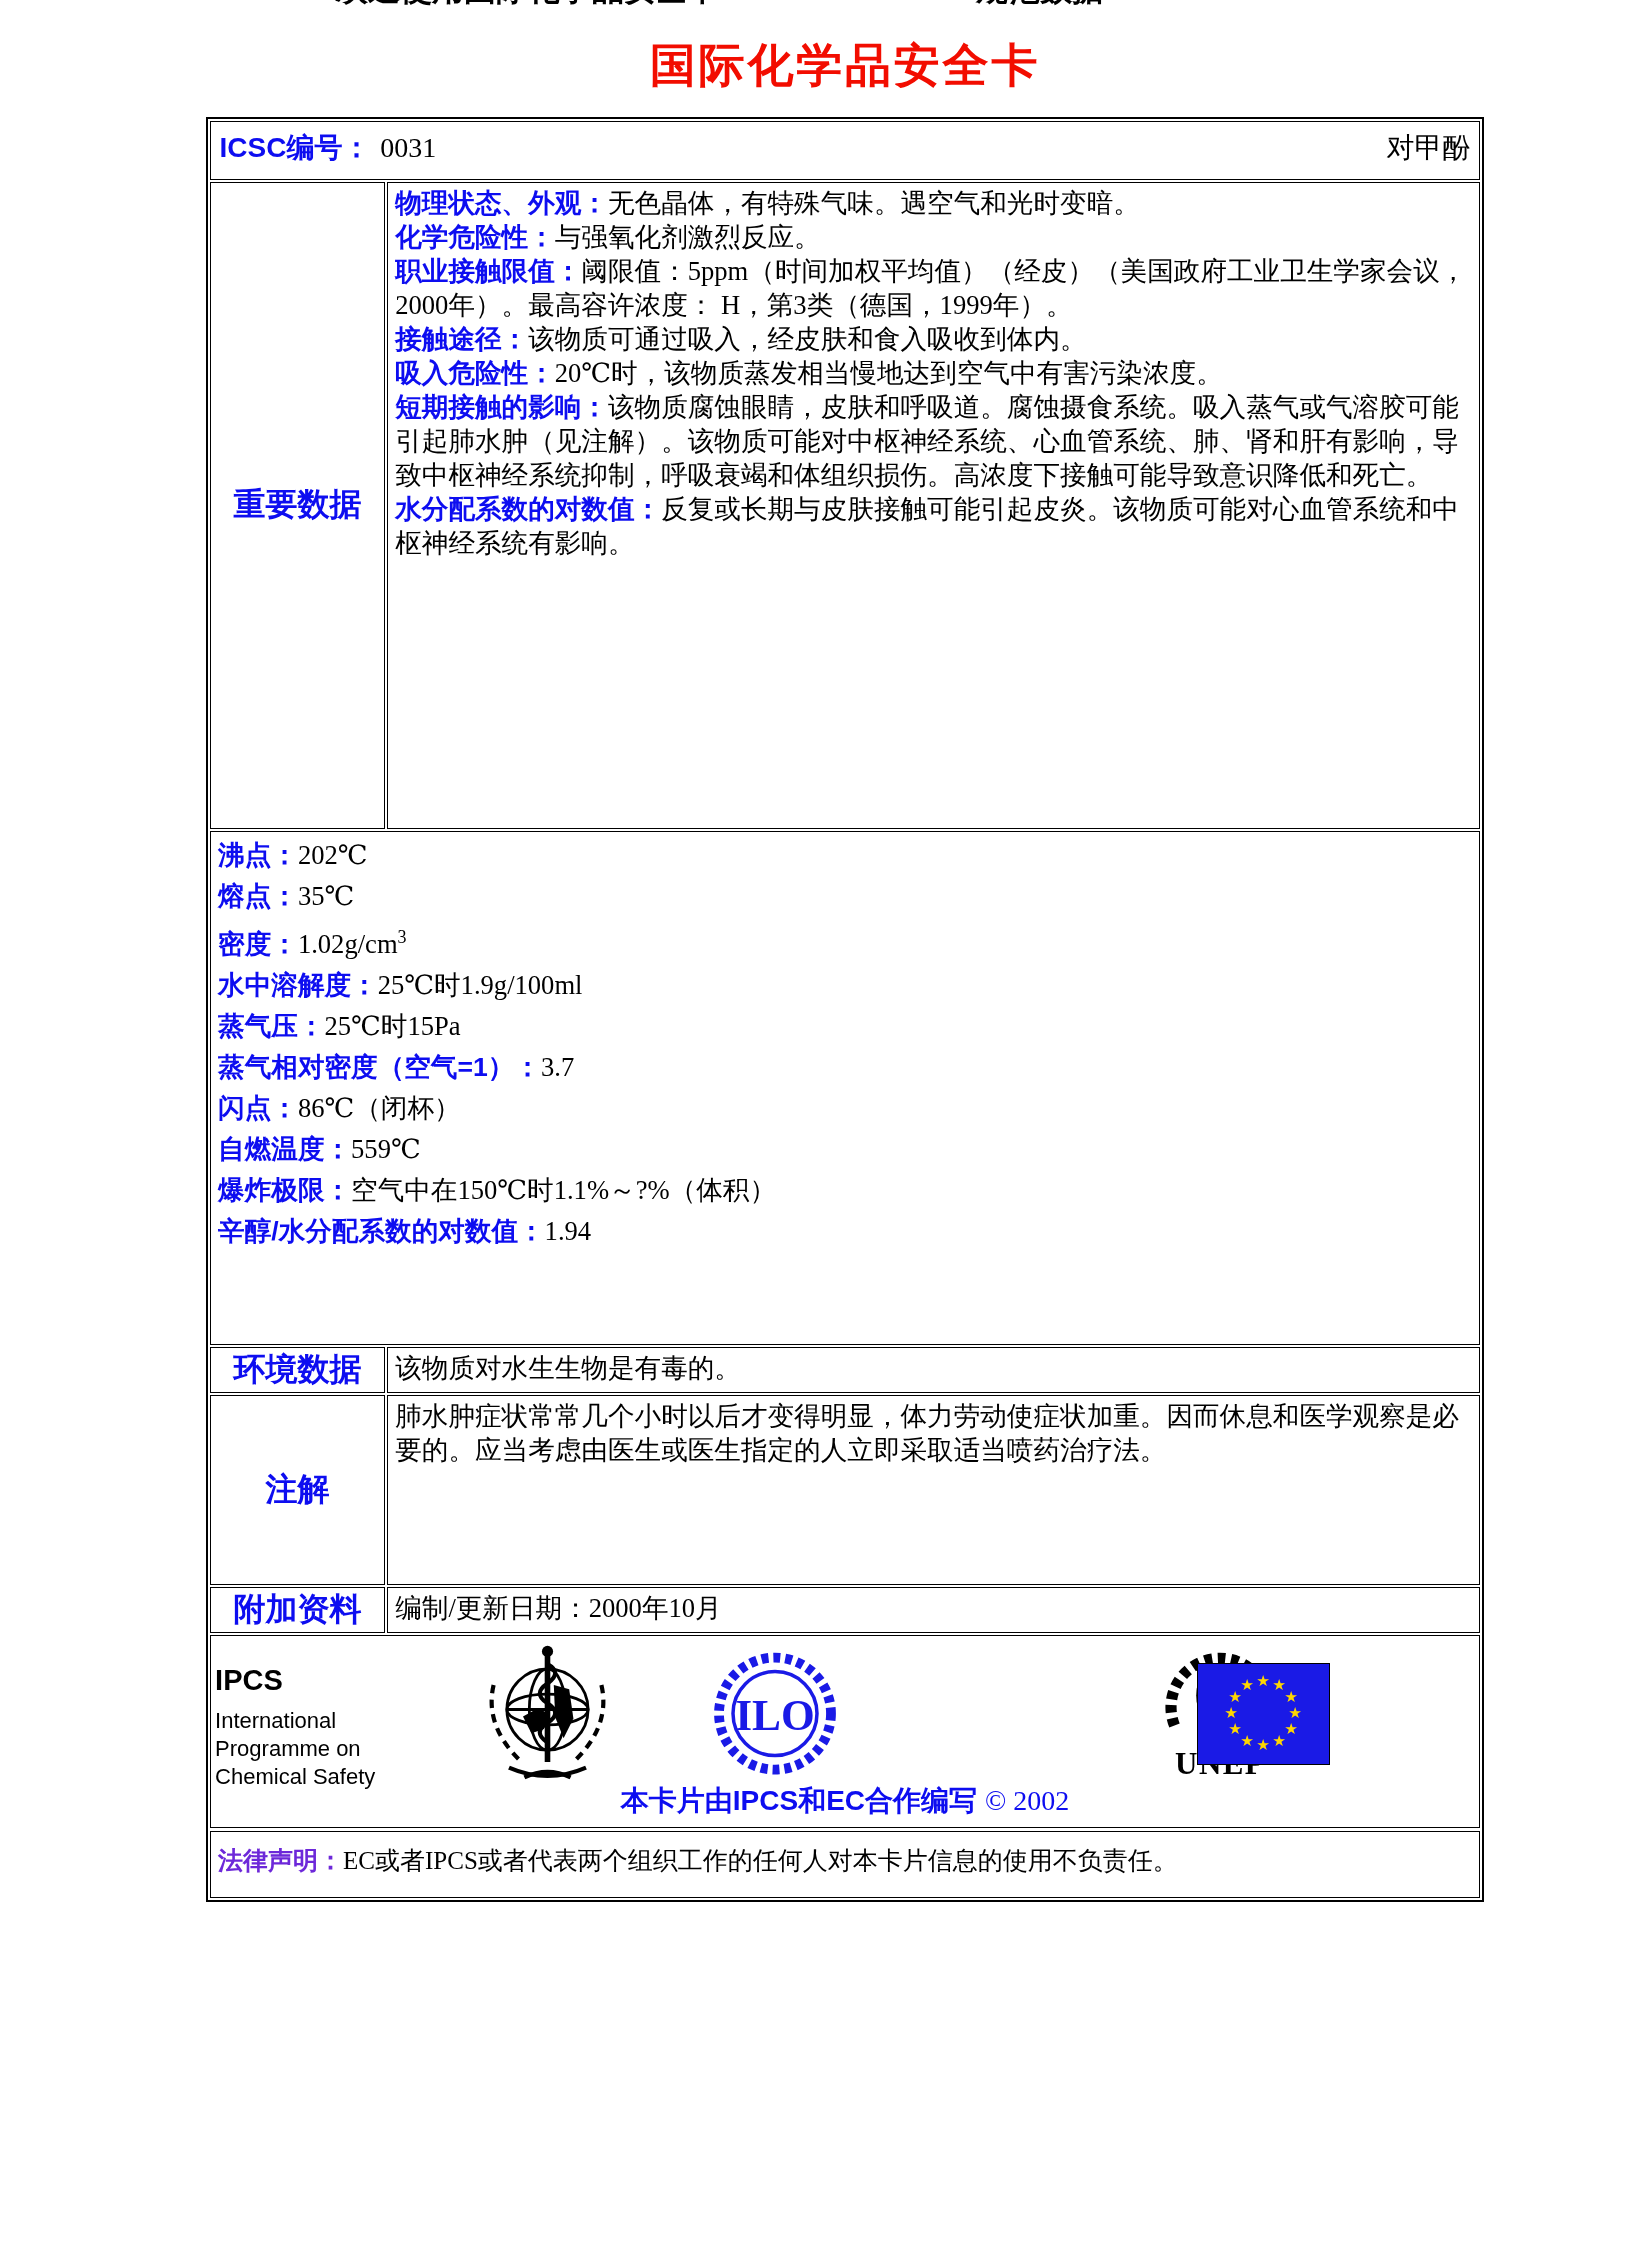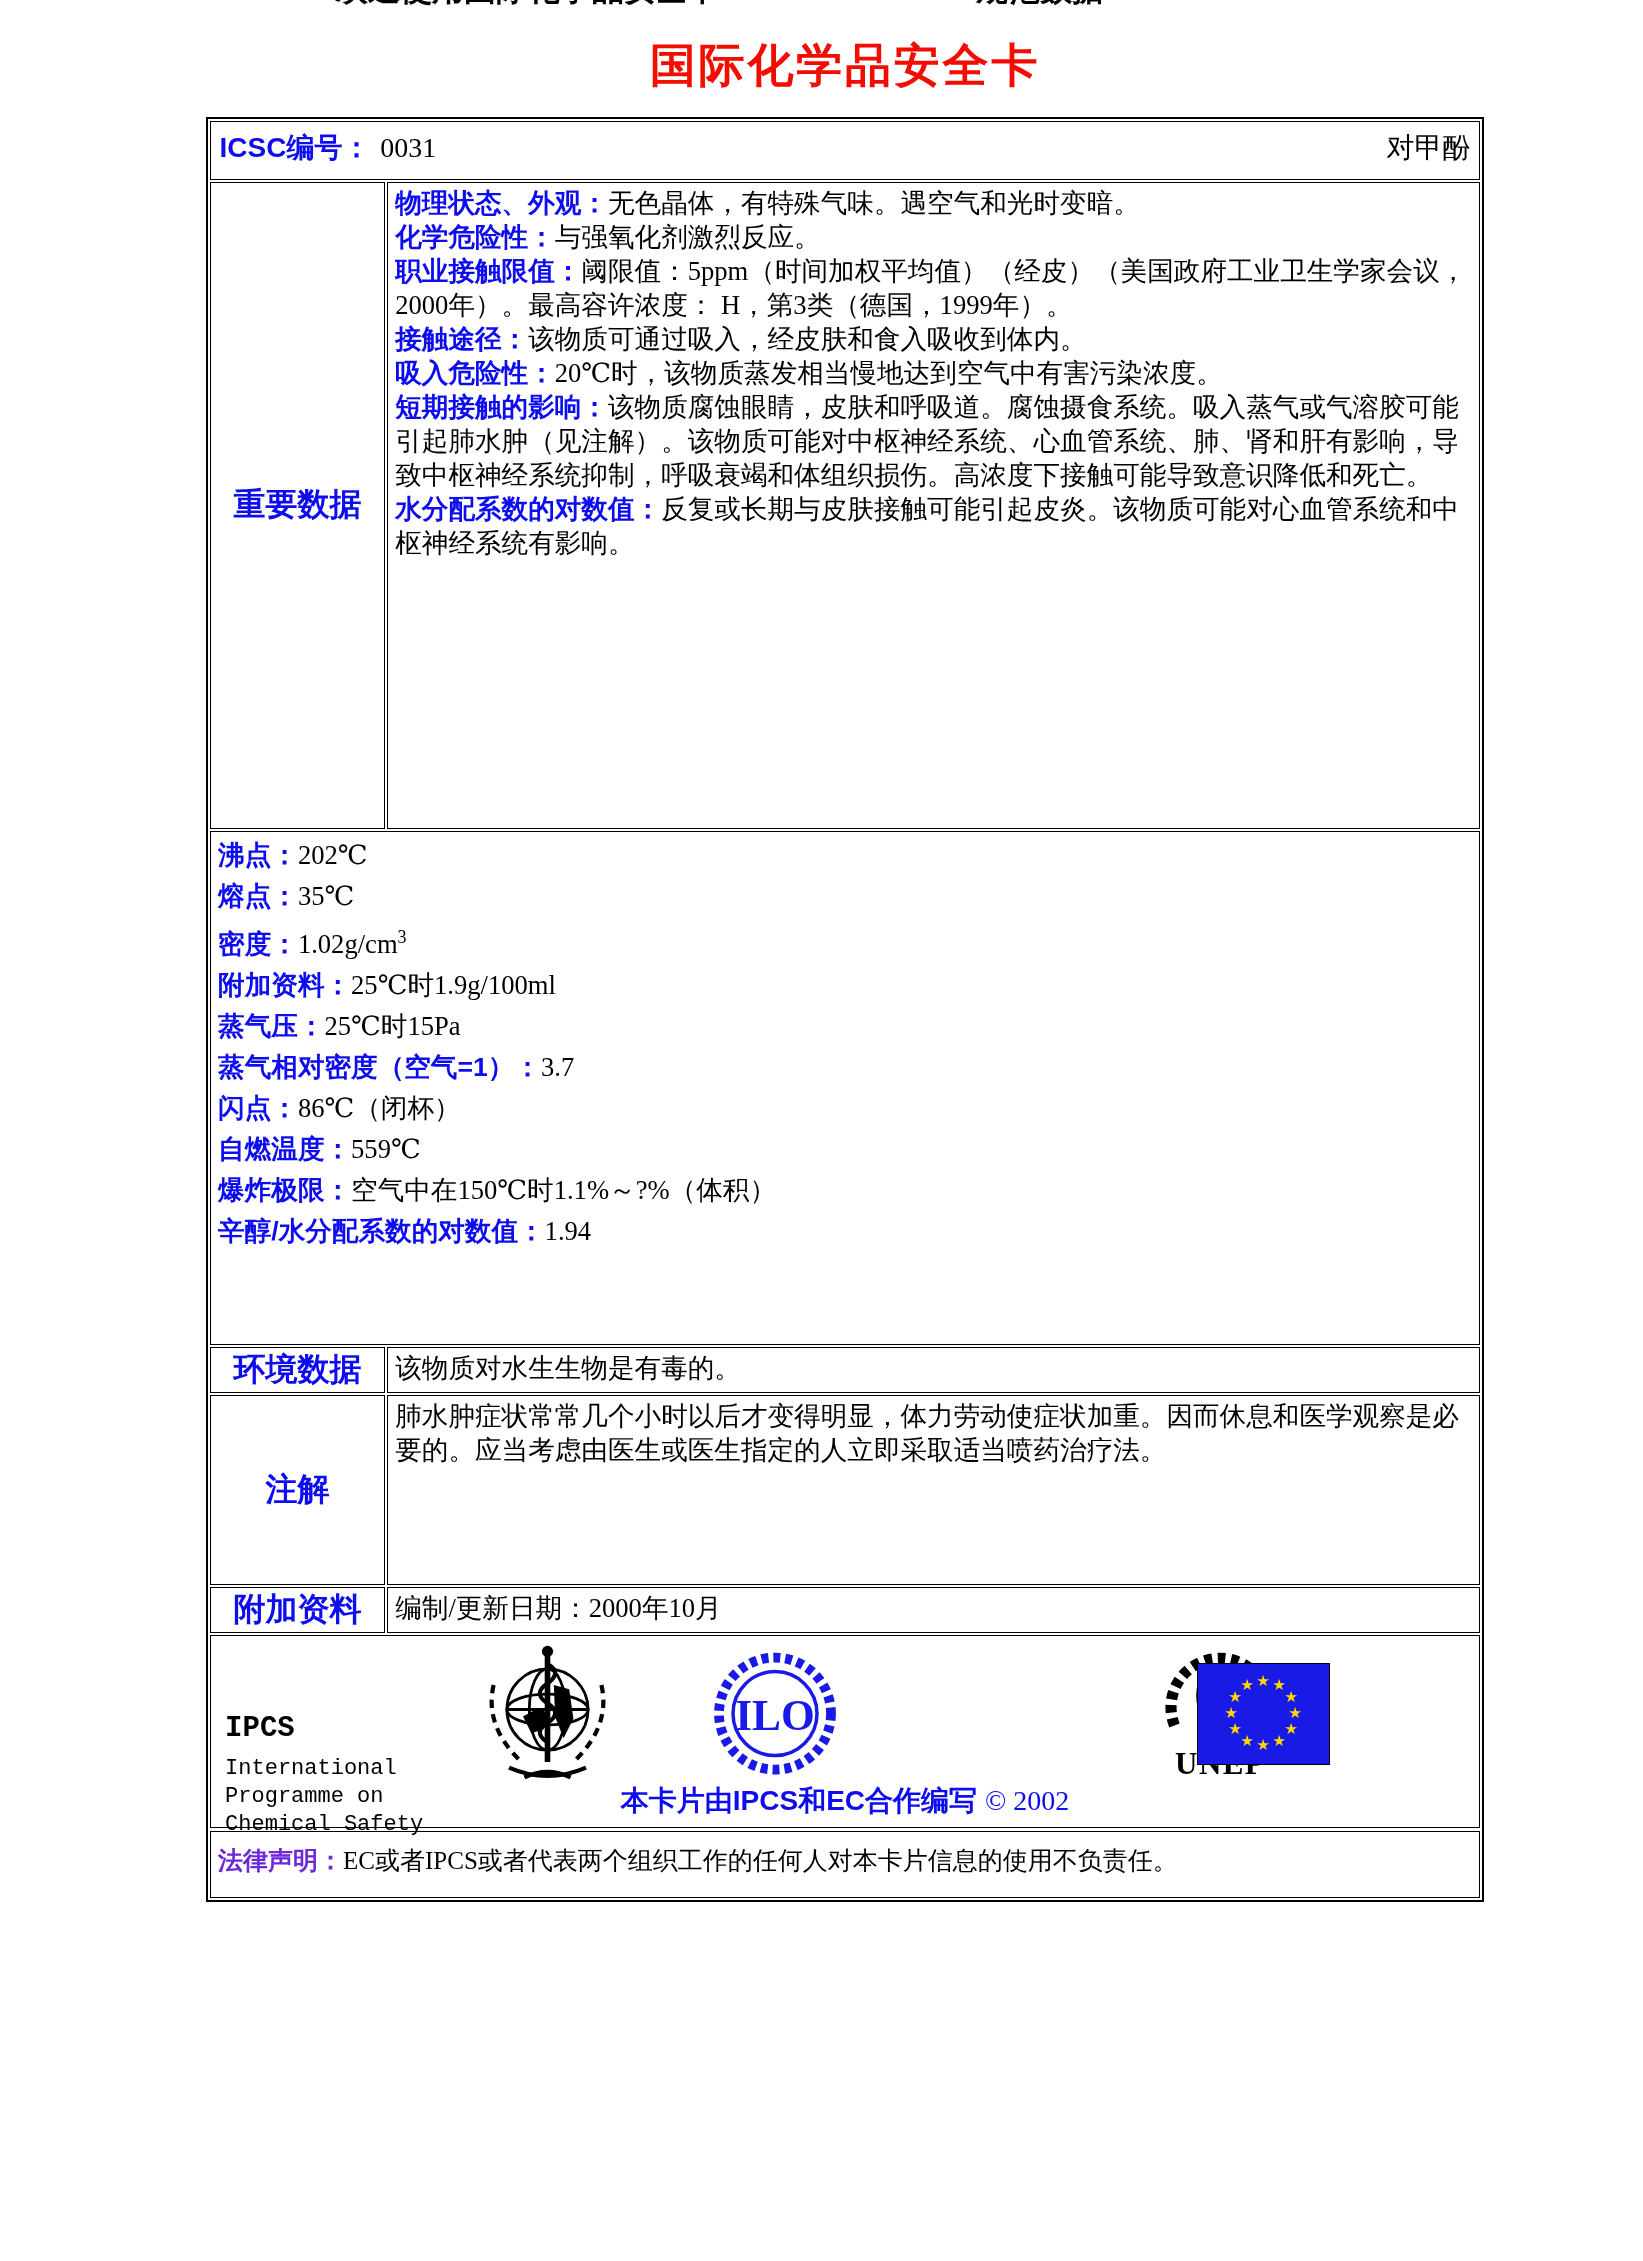--- a/index.html
+++ b/index.html
@@ -45,22 +45,22 @@
   .phys-content{min-height:514px;line-height:41px;}
   .env-content{min-height:36px;}
   .notes-cell{min-height:190px;}
   .add-content{min-height:36px;}
 
   .prop{min-height:41px;}
   sup{font-size:18px;}
 
   
   .logos-cell{flex:1;position:relative;height:193px;padding:0;}
-  .ipcs-block{position:absolute;left:14px;top:28px;
-    font-family:Liberation Mono, monospace;margin-top:48px;}
+  .ipcs-block{position:absolute;left:4px;top:28px;
+    font-family:Liberation Sans, sans-serif;}
   .ipcs-title{font-size:29px;font-weight:bold;margin-bottom:9.8px;}
   .ipcs-line{font-size:22px;line-height:28px;}
   .logo{position:absolute;}
   .who-logo{left:270px;top:7px;}
   .ilo-logo{left:501px;top:12.6px;}
   .unep-logo{left:946px;top:8.4px;text-align:center;}
   .unep-word{font-size:31px;font-weight:bold;letter-spacing:1.4px;margin-top:-5.6px;
     font-family:"Liberation Serif","DejaVu Serif",serif;}
   .eu-flag{left:986px;top:26.6px;width:133px;height:102px;background:var(--eu-blue);
     border:1.4px solid #000;position:absolute;}
@@ -109,21 +109,21 @@
         <div class="para"><span class="k">短期接触的影响：</span><span>该物质腐蚀眼睛，皮肤和呼吸道。腐蚀摄食系统。吸入蒸气或气溶胶可能引起肺水肿（见注解）。该物质可能对中枢神经系统、心血管系统、肺、肾和肝有影响，导致中枢神经系统抑制，呼吸衰竭和体组织损伤。高浓度下接触可能导致意识降低和死亡。</span></div>
         <div class="para"><span class="k">水分配系数的对数值：</span><span>反复或长期与皮肤接触可能引起皮炎。该物质可能对心血管系统和中枢神经系统有影响。</span></div>
       </div>
     </div>
 
     <div class="row">
       <div class="cell content-cell phys-content">
         <div class="prop"><span class="k">沸点：</span><span>202℃</span></div>
         <div class="prop"><span class="k">熔点：</span><span>35℃</span></div>
         <div class="prop"><span class="k">密度：</span><span>1.02g/cm</span><sup>3</sup></div>
-        <div class="prop"><span class="k">附加资料：</span><span>25℃时1.9g/100ml</span></div>
+        <div class="prop"><span class="k">水中溶解度：</span><span>25℃时1.9g/100ml</span></div>
         <div class="prop"><span class="k">蒸气压：</span><span>25℃时15Pa</span></div>
         <div class="prop"><span class="k">蒸气相对密度（空气=1）：</span><span>3.7</span></div>
         <div class="prop"><span class="k">闪点：</span><span>86℃（闭杯）</span></div>
         <div class="prop"><span class="k">自燃温度：</span><span>559℃</span></div>
         <div class="prop"><span class="k">爆炸极限：</span><span>空气中在150℃时1.1%～?%（体积）</span></div>
         <div class="prop"><span class="k">辛醇/水分配系数的对数值：</span><span>1.94</span></div>
       </div>
     </div>
 
     <div class="row">

